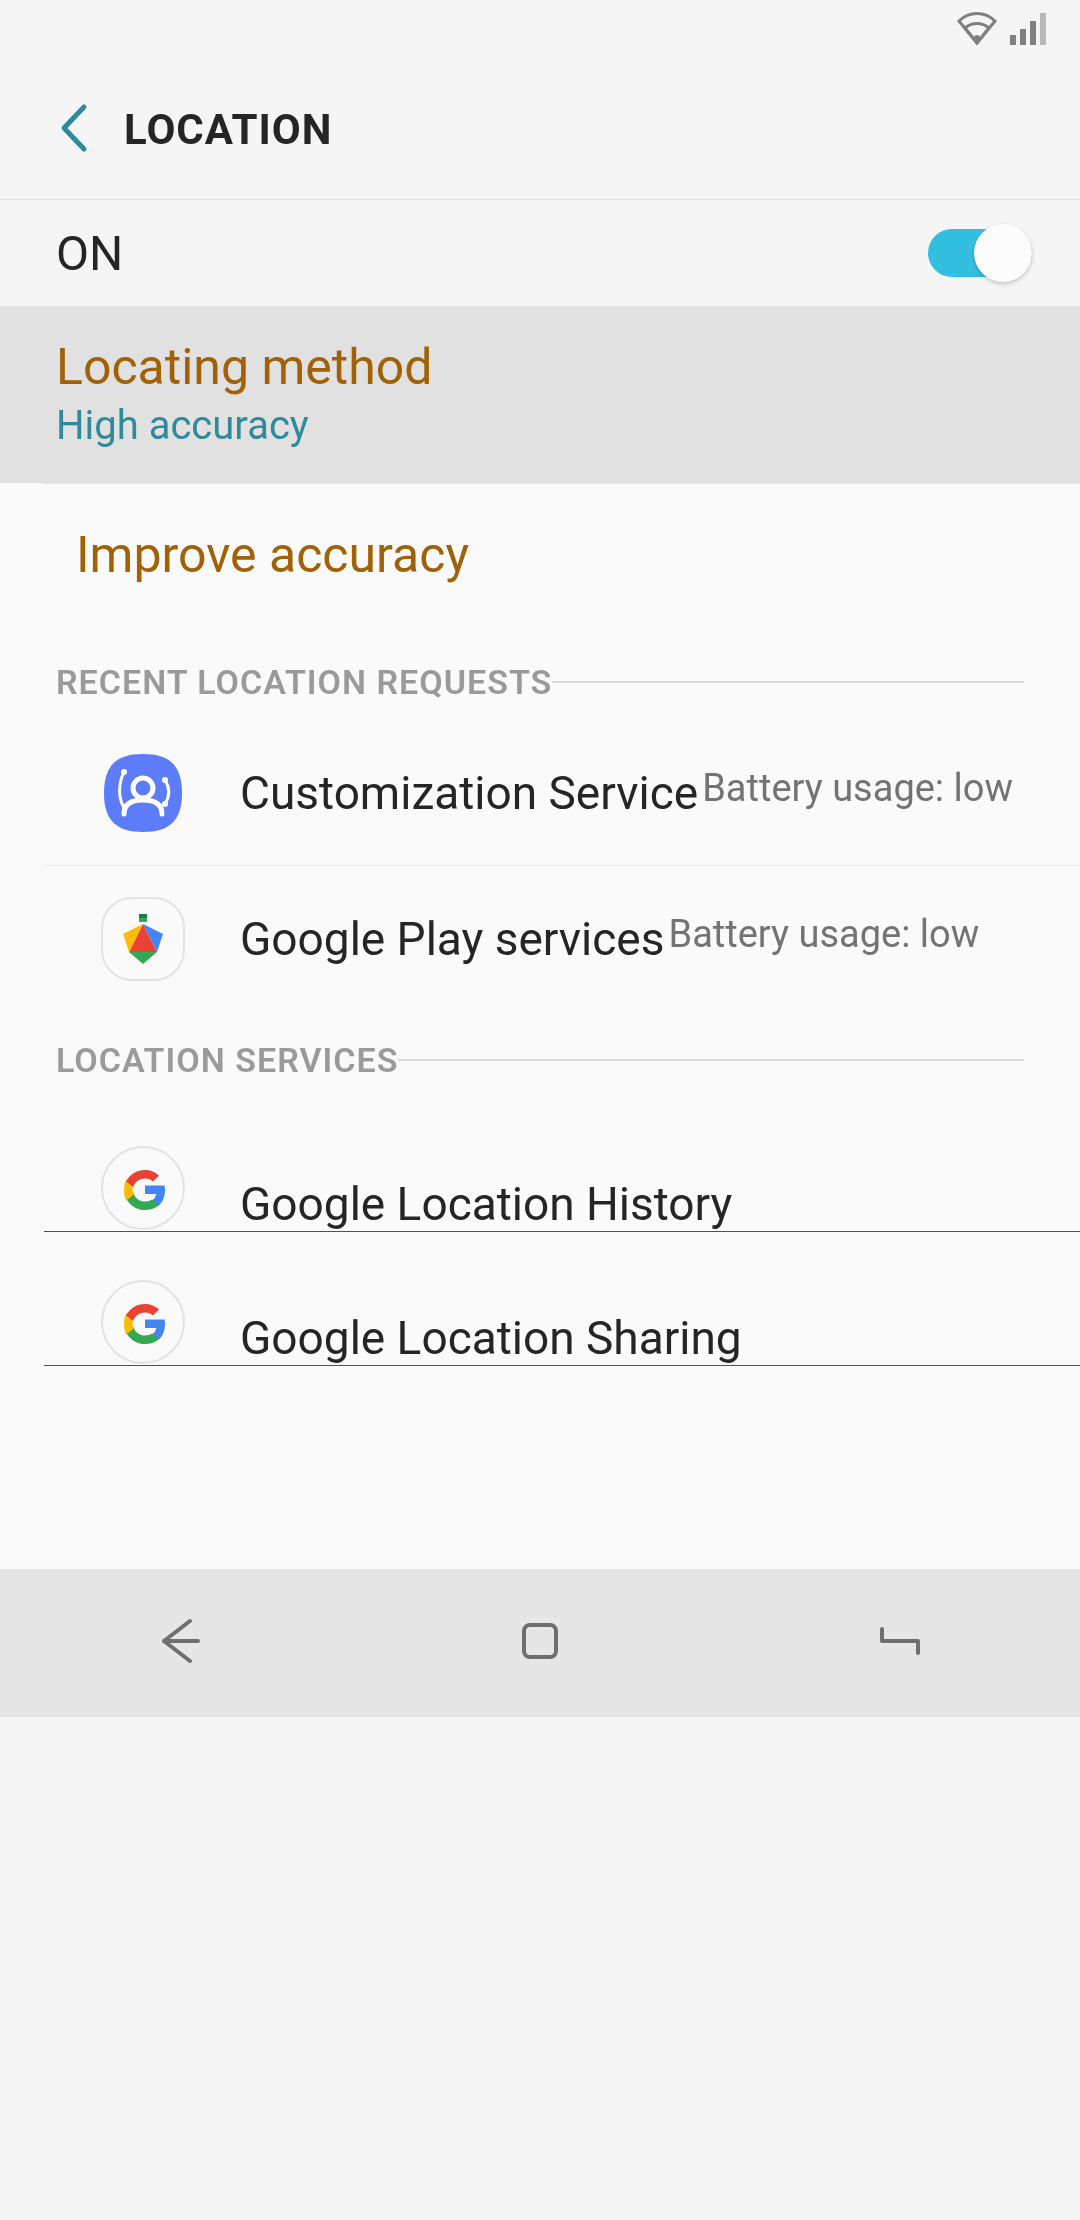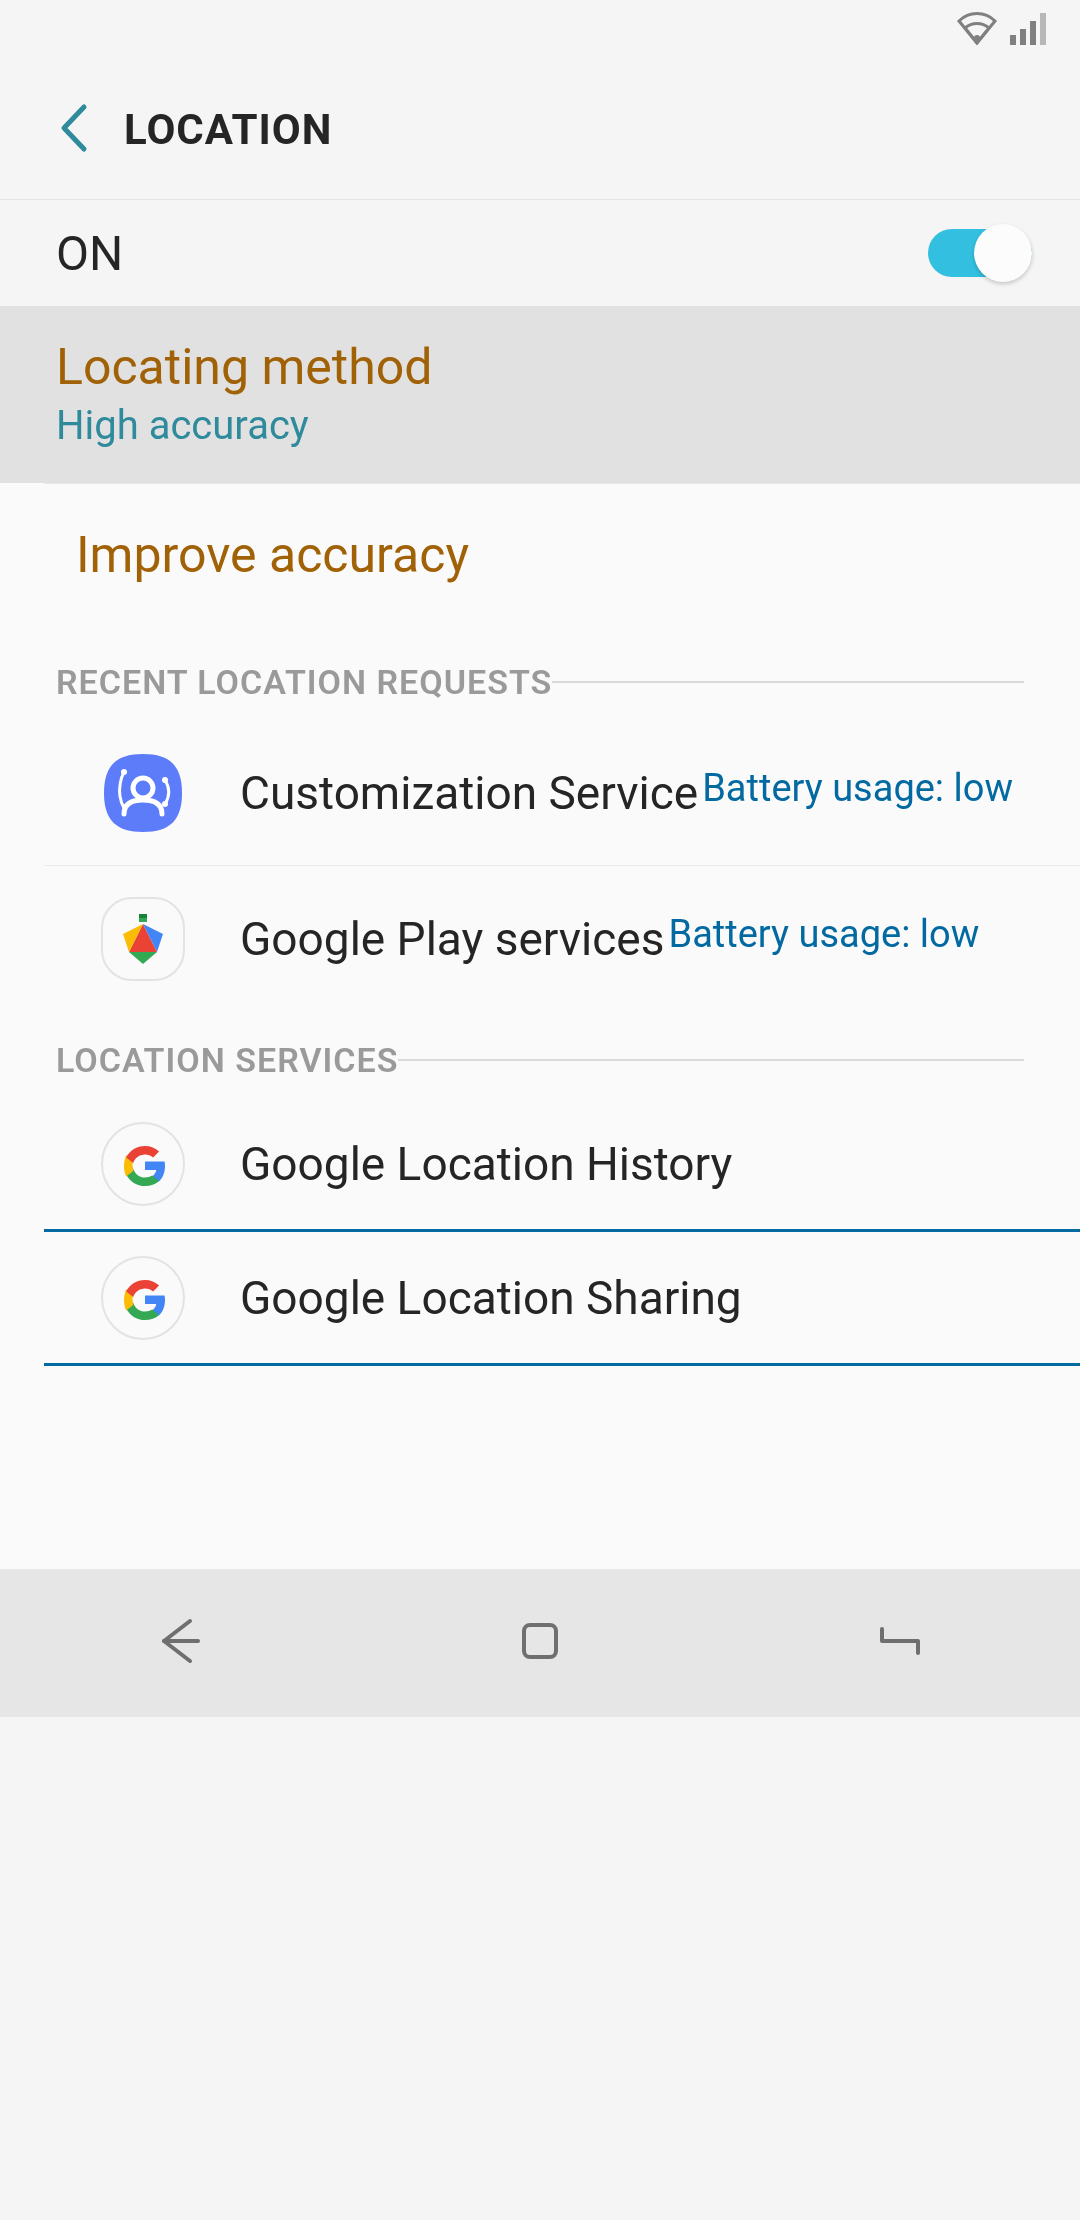--- a/index.html
+++ b/index.html
@@ -30,23 +30,23 @@
   
   .section-header { display: flex; align-items: center; padding: 36px 56px 18px; }
   .section-header .text { font-size: 34px; font-weight: 600; letter-spacing: 1px; color: #9a9a9a; white-space: nowrap; }
   .section-header .line { flex: 1; height: 2px; background: #d9d9d9; }
   
   .app-row { display: flex; align-items: center; height: 146px; padding: 0 56px; border-bottom: 1px solid #ececec; }
   .app-row.last { border-bottom: none; }
   .app-row .icon { width: 86px; height: 86px; margin-right: 54px; flex: none; }
   .app-row .texts { display: flex; gap: 4px; }
   .app-row .title { font-size: 46px; color: #252525; }
-  .app-row .sub { font-size: 38px; color: #0369a1; }
-  
-  .svc-row { display: flex; align-items: center; height: 134px; padding: 0 56px; border-bottom: 3px solid #0369a1; }
+  .app-row .sub { font-size: 38px; color: #737373; }
+  
+  .svc-row { display: flex; align-items: flex-end; height: 134px; padding: 0 56px; border-bottom: 1px solid #0369a1; }
   .svc-row .icon { width: 86px; height: 86px; margin-right: 54px; flex: none; }
   .svc-title { font-size: 46px; color: #252525; }
   
   .navbar { height: 148px; background: #e6e6e6; display: flex; align-items: center; justify-content: space-around; }
   .nav-btn { color: #6f6f6f; width: 60px; height: 60px; }
   .section-indent { margin-left: 44px; }
 </style>
 </head>
 <body>
 

